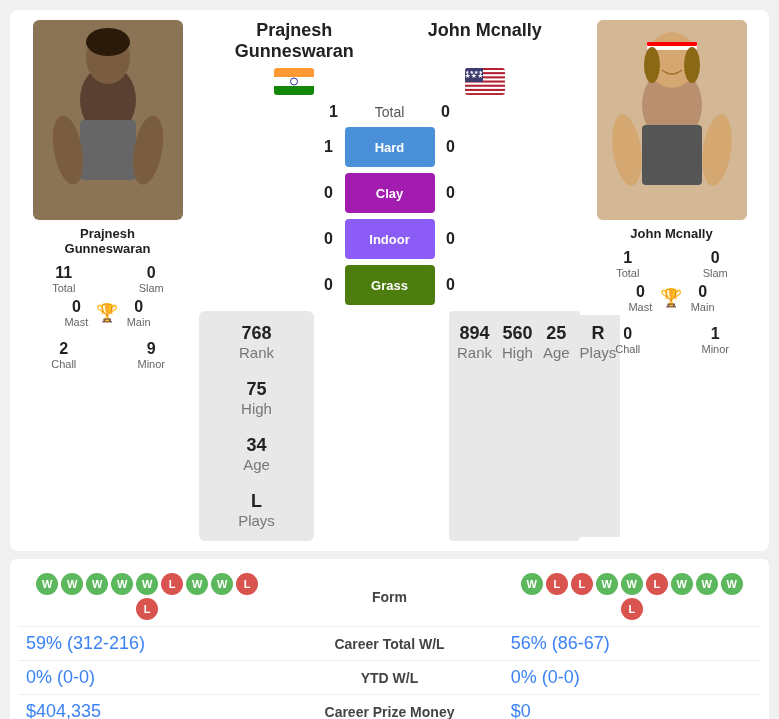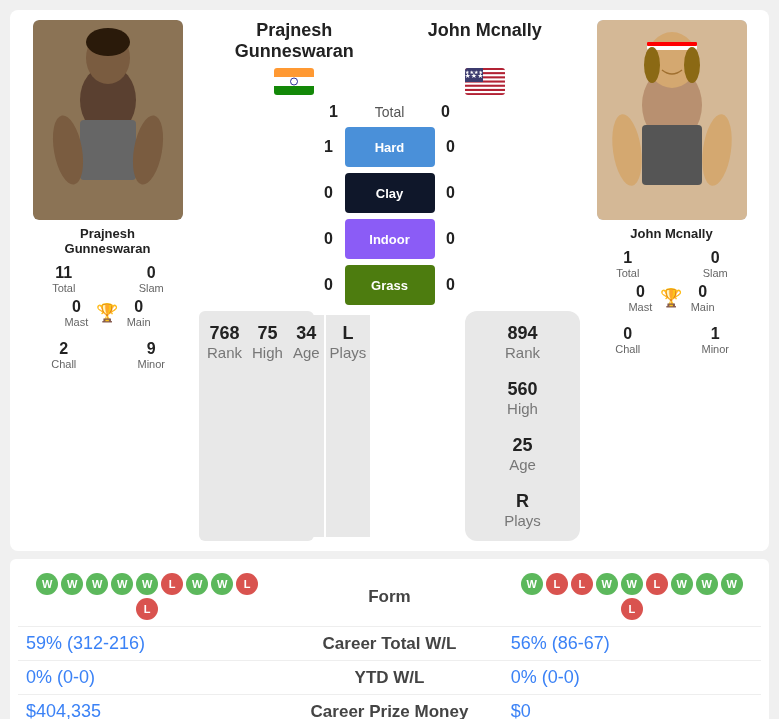--- a/index.html
+++ b/index.html
@@ -76,30 +76,30 @@
       font-weight: bold;
       color: #222;
       text-align: center;
       flex: 1;
     }
     .left-stats-panel {
       width: 115px;
       background: #e8e8e8;
       border-radius: 6px;
       display: flex;
-      flex-direction: row;
+      flex-direction: column;
       gap: 2px;
       padding: 4px;
     }
     .right-stats-panel {
-      width: 115px;
+      width: 131px;
       background: #e8e8e8;
-      border-radius: 12px;
-      display: flex;
-      flex-direction: column;
+      border-radius: 4px;
+      display: flex;
+      flex-direction: row;
       gap: 2px;
       padding: 4px;
     }
     .stat-box {
       text-align: center;
       padding: 8px 4px;
       background: #e8e8e8;
     }
     .stat-box-value {
       font-size: 18px;
@@ -135,21 +135,21 @@
       height: 40px;
       border-radius: 4px;
       display: flex;
       align-items: center;
       justify-content: center;
       color: white;
       font-size: 13px;
       font-weight: bold;
     }
     .surface-hard { background: #4a90d9; }
-    .surface-clay { background: #0f172a; text-align: center; }
+    .surface-clay { background: #a21caf; text-align: center; }
     .surface-indoor { background: #8b5cf6; }
     .surface-grass { background: #4d7c0f; }
 
     
     .player-right {
       width: 175px;
       display: flex;
       flex-direction: column;
       align-items: center;
     }
@@ -164,21 +164,21 @@
       display: flex;
       align-items: center;
       justify-content: space-between;
       padding: 6px 8px;
       border-bottom: 1px solid #eee;
     }
     .form-row:last-child { border-bottom: none; }
     .form-label {
       flex: 1;
       text-align: center;
-      font-size: 17px;
+      font-size: 14px;
       font-weight: bold;
       color: #444;
     }
     .form-value {
       flex: 1;
       font-size: 18px;
       color: #3b82f6;
     }
     .form-badges {
       flex: 1;

